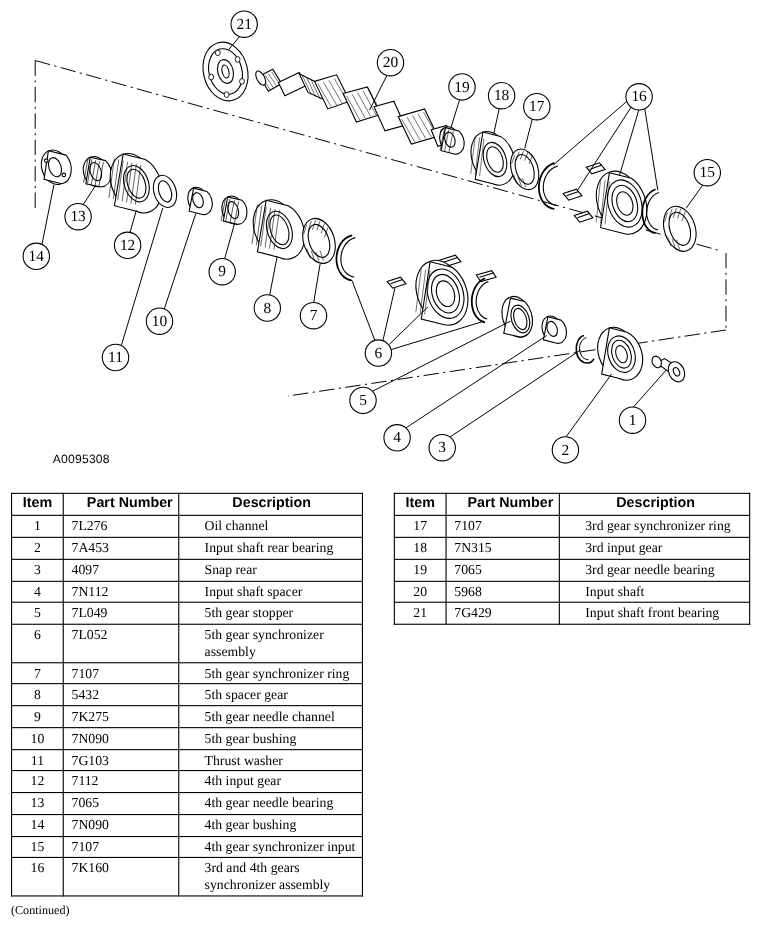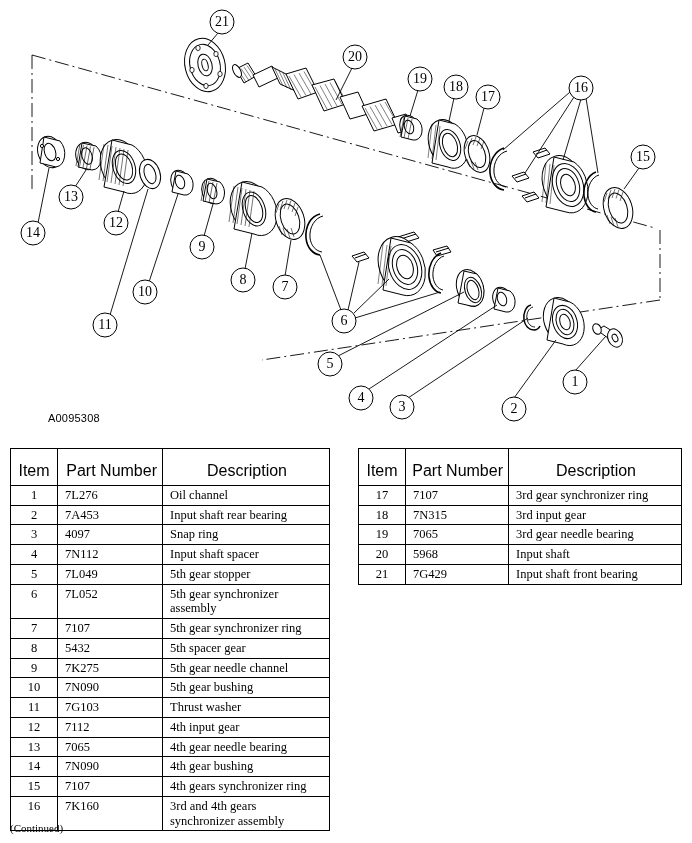--- a/index.html
+++ b/index.html
@@ -37,31 +37,31 @@
   .parts-table.right{left:358px;top:448px;width:324px;}
 
   .parts-table th,.parts-table td{
     border:1px solid #000;
     padding:2px 5px;
     vertical-align:top;
     line-height:1.18;
   }
   .parts-table th{
     font-family:"Liberation Sans", sans-serif;
-    font-size:16px;
-    font-weight:normal;
+    font-size:13px;
+    font-weight:bold;
     text-align:center;
-    padding:13px 5px 4px;
+    padding:0 5px 4px;
   }
   .parts-table th.c-desc{text-align:center;padding-left:7px;}
   .parts-table th.c-part{text-align:right;}
 
   .parts-table td.c-item{text-align:center;width:36px;}
   .parts-table td.c-part{width:92px;padding-left:7px;}
-  .parts-table td.c-desc{padding-left:7px;margin-top:15px;}
+  .parts-table td.c-desc{padding-left:23px;margin-top:15px;}
 
   .parts-table.right td.c-item{width:36px;}
   .parts-table.right td.c-part{width:90px;}
 
   .row-tall td{height:28px;}
 
   .continued{
     position:absolute;left:10px;top:822px;
     font-family:"Liberation Serif", serif;
     font-size:11px;
@@ -536,21 +536,21 @@
         <td class="c-desc">Oil channel</td>
       </tr>
       <tr>
         <td class="c-item">2</td>
         <td class="c-part">7A453</td>
         <td class="c-desc">Input shaft rear bearing</td>
       </tr>
       <tr>
         <td class="c-item">3</td>
         <td class="c-part">4097</td>
-        <td class="c-desc">Snap ring</td>
+        <td class="c-desc">Snap rear</td>
       </tr>
       <tr>
         <td class="c-item">4</td>
         <td class="c-part">7N112</td>
         <td class="c-desc">Input shaft spacer</td>
       </tr>
       <tr>
         <td class="c-item">5</td>
         <td class="c-part">7L049</td>
         <td class="c-desc">5th gear stopper</td>
@@ -596,21 +596,21 @@
         <td class="c-desc">4th gear needle bearing</td>
       </tr>
       <tr>
         <td class="c-item">14</td>
         <td class="c-part">7N090</td>
         <td class="c-desc">4th gear bushing</td>
       </tr>
       <tr>
         <td class="c-item">15</td>
         <td class="c-part">7107</td>
-        <td class="c-desc">4th gears synchronizer ring</td>
+        <td class="c-desc">4th gear synchronizer input</td>
       </tr>
       <tr class="row-tall">
         <td class="c-item">16</td>
         <td class="c-part">7K160</td>
         <td class="c-desc">3rd and 4th gears synchronizer assembly</td>
       </tr>
     </tbody>
   </table>
 
   <table class="parts-table right">

